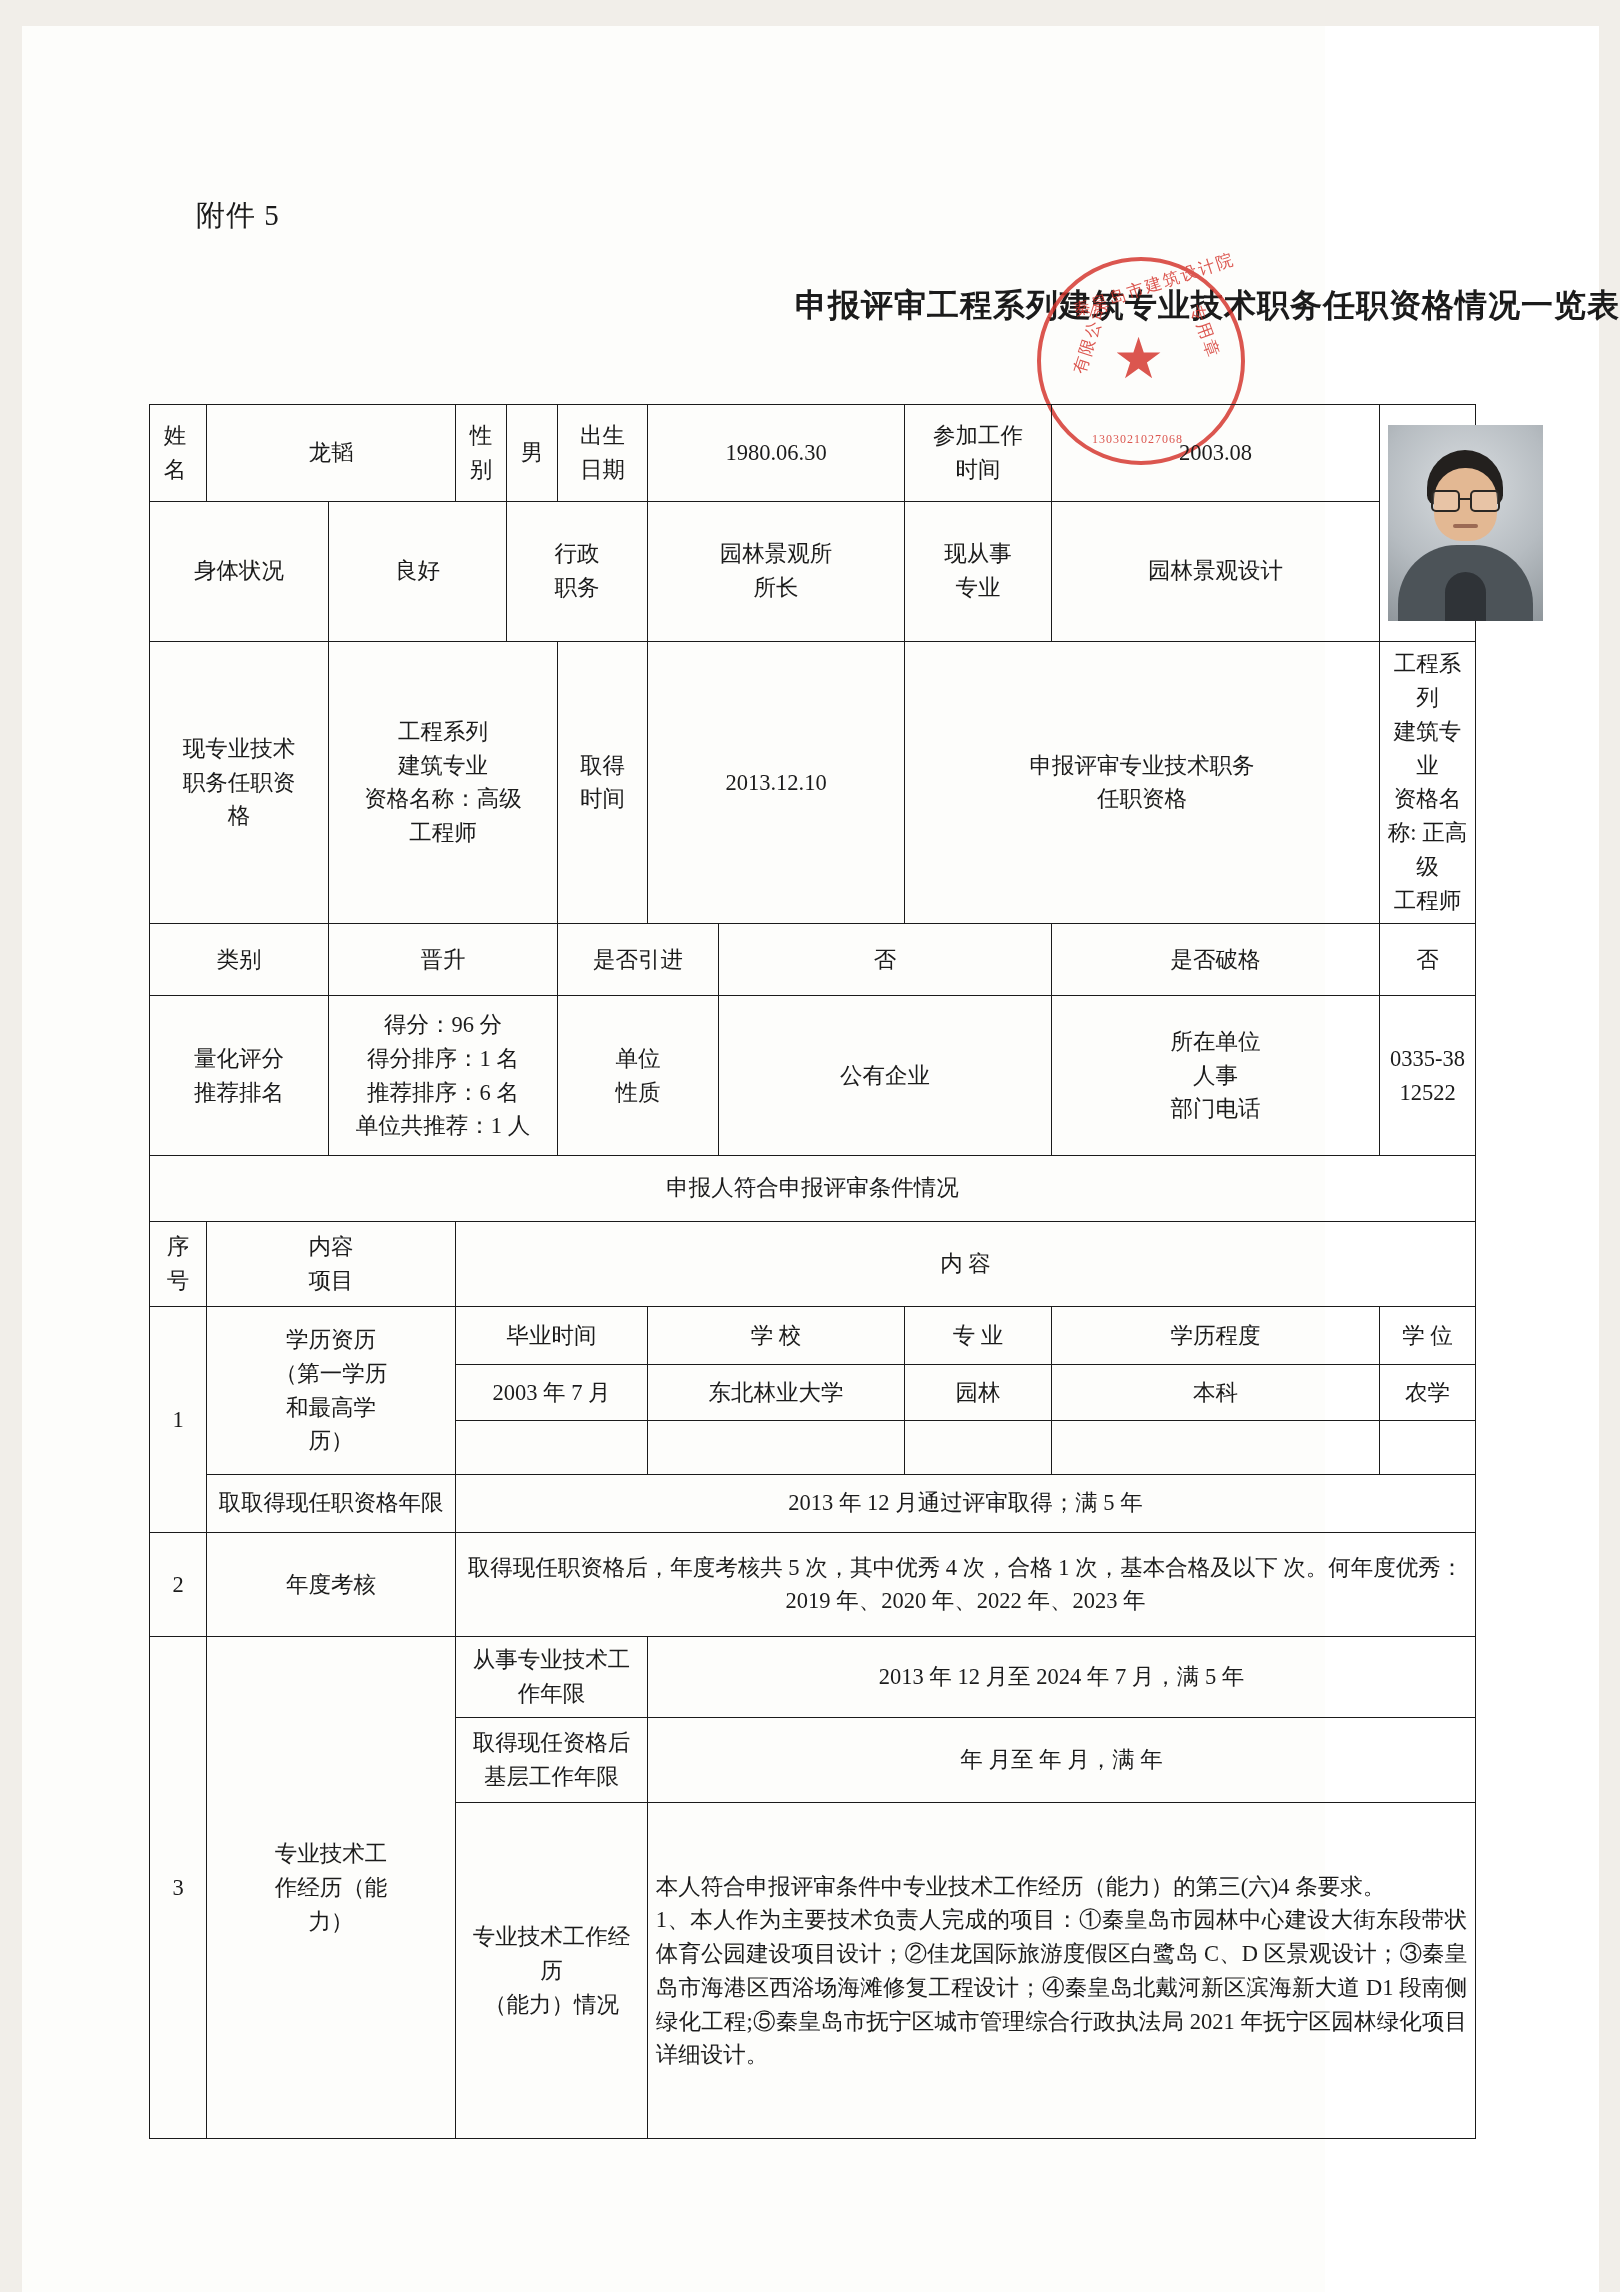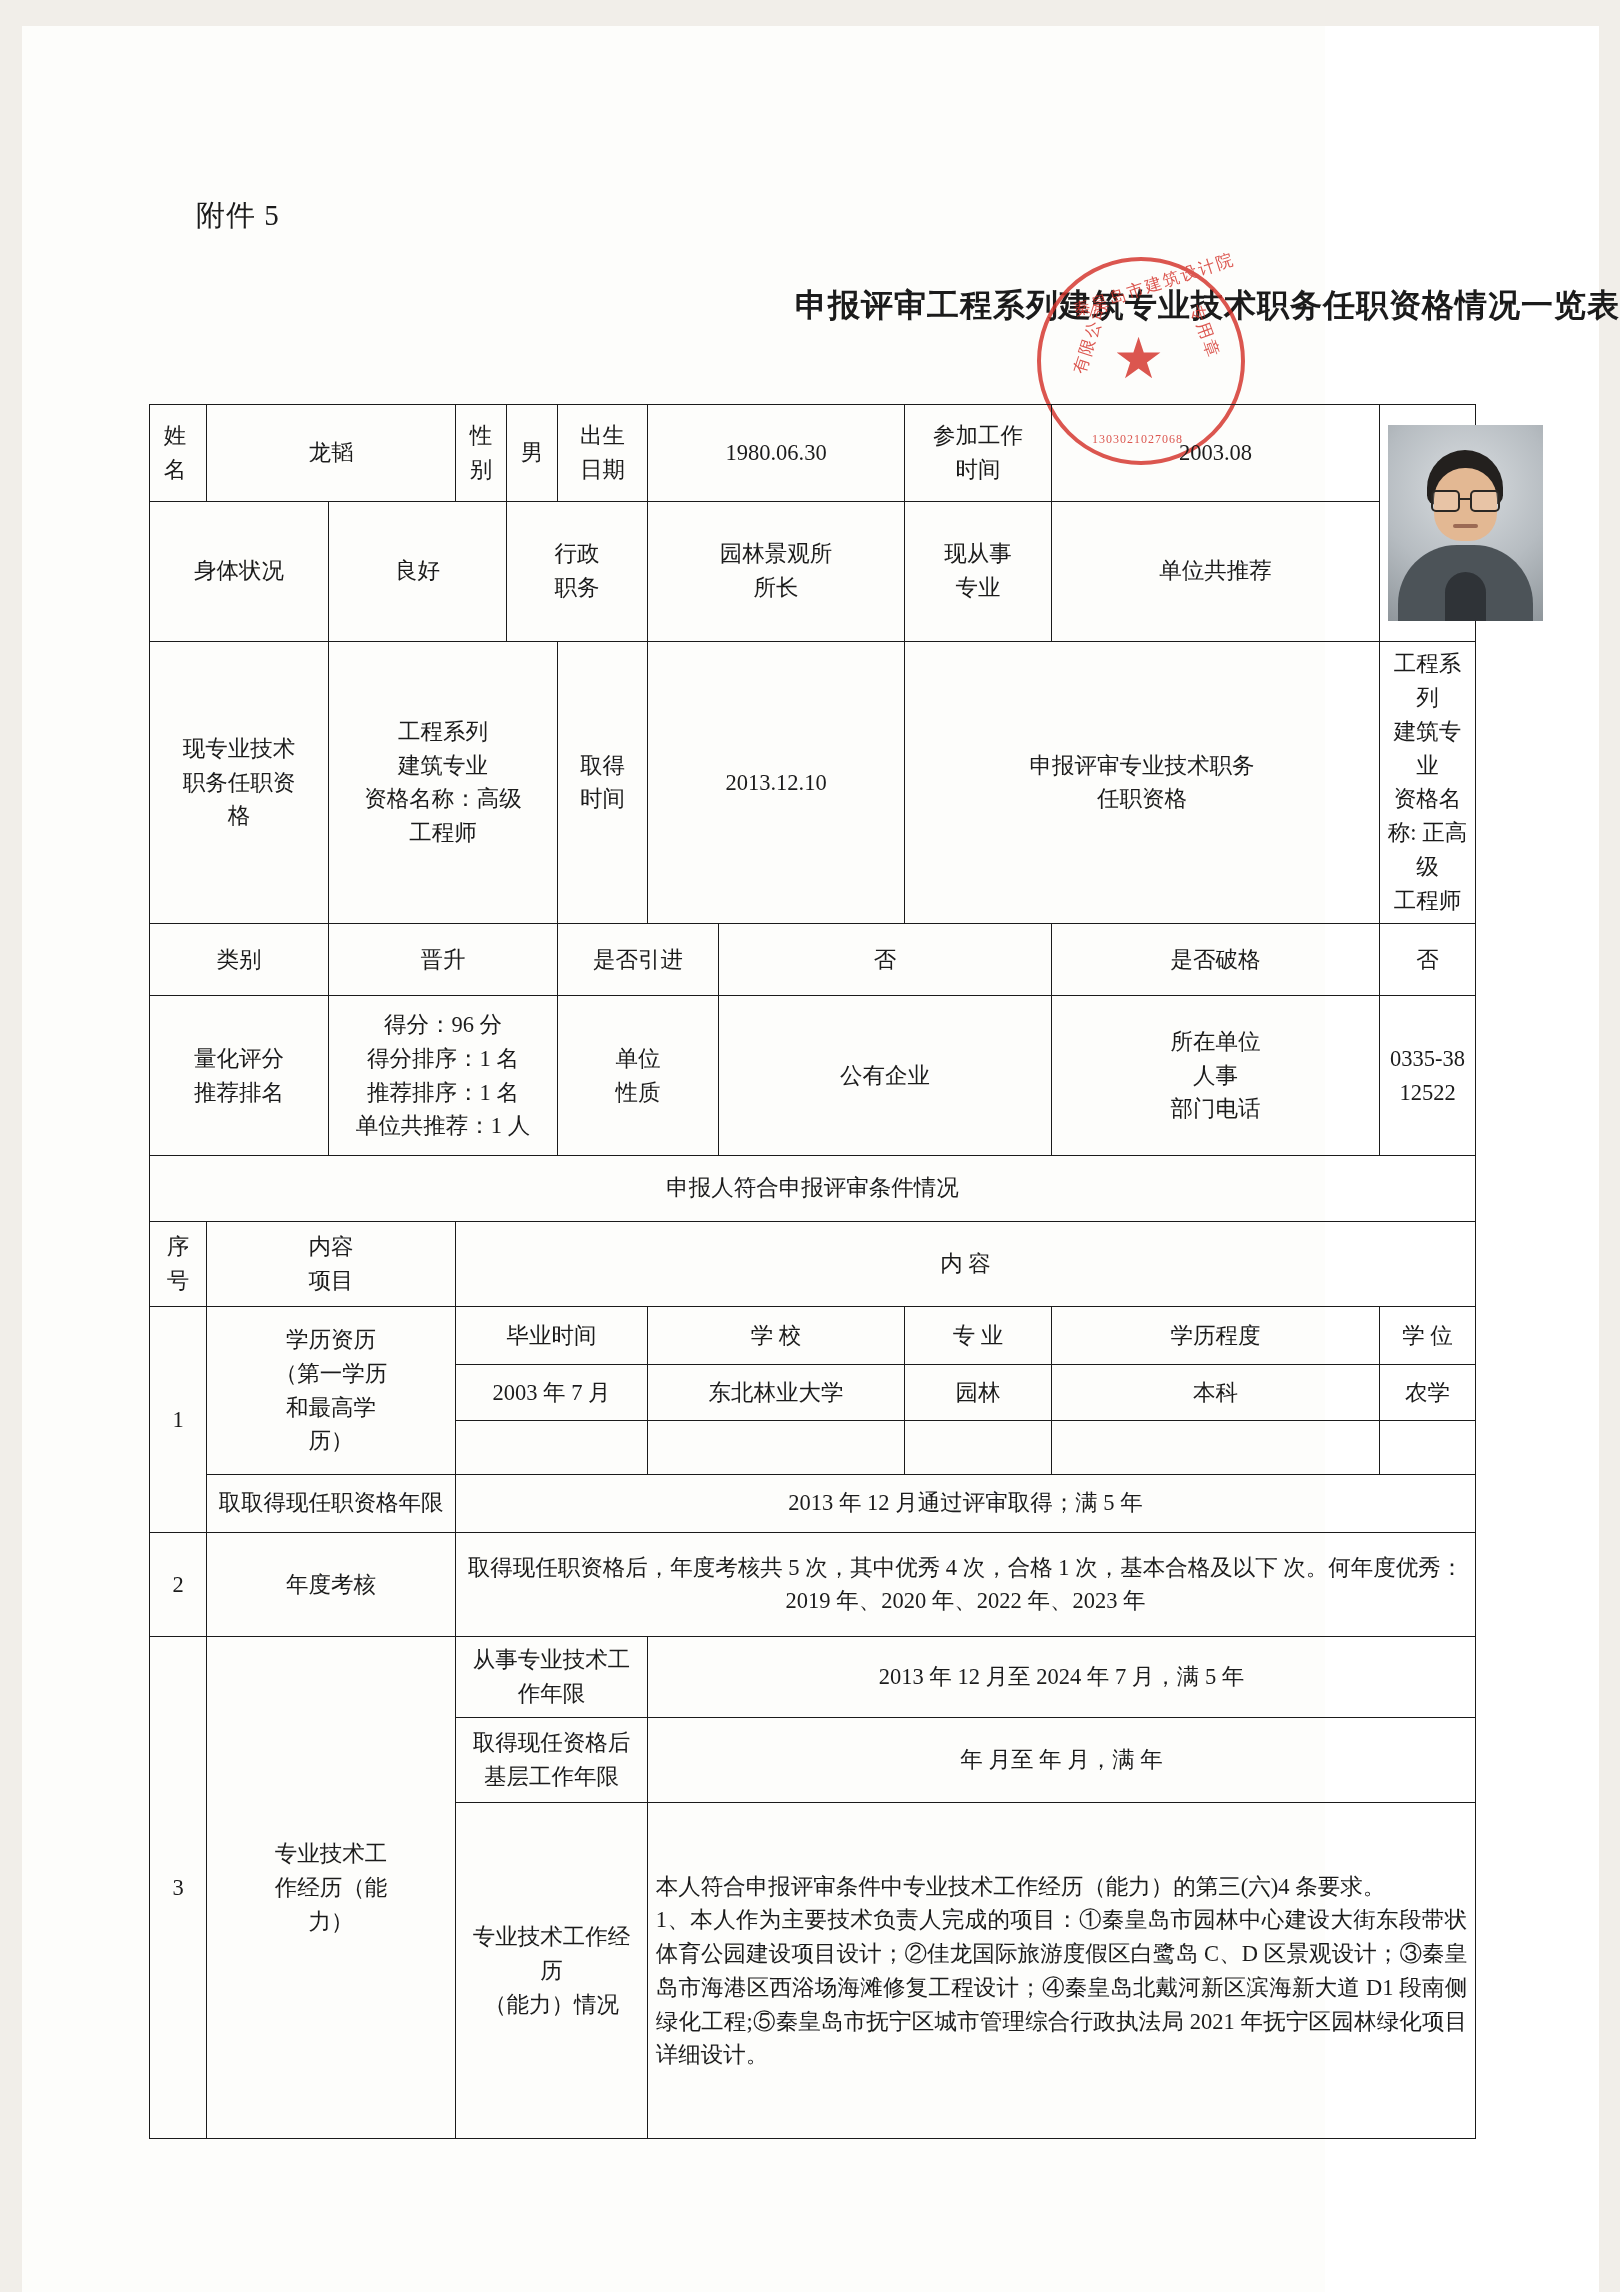--- a/index.html
+++ b/index.html
@@ -257,21 +257,21 @@
         </div>
       </td>
     </tr>
 
     <tr>
       <td colspan="2" style="height:127px;">身体状况</td>
       <td colspan="2">良好</td>
       <td colspan="2">行政<br>职务</td>
       <td colspan="2">园林景观所<br>所长</td>
       <td colspan="1">现从事<br>专业</td>
-      <td colspan="2">单位共推荐</td>
+      <td colspan="2">园林景观设计</td>
     </tr>
 
     <tr>
       <td colspan="2" style="height:165px;" class="vtight">现专业技术<br>职务任职资<br>格</td>
       <td colspan="3" class="vtight">工程系列<br>建筑专业<br>资格名称：高级<br>工程师</td>
       <td colspan="1">取得<br>时间</td>
       <td colspan="2">2013.12.10</td>
       <td colspan="3" class="vtight">申报评审专业技术职务<br>任职资格</td>
       <td colspan="1" class="vtight small">工程系列<br>建筑专业<br>资格名称: 正高级<br>工程师</td>
     </tr>
@@ -283,21 +283,21 @@
       <td colspan="2">否</td>
       <td colspan="2">是否破格</td>
       <td colspan="1">否</td>
     </tr>
 
     <tr>
       <td colspan="2" style="height:147px;" class="vtight">量化评分<br>推荐排名</td>
       <td colspan="3" class="lefted vtight small">
         <span>得分：96 分</span><br>
         <span>得分排序：1 名</span><br>
-        <span>推荐排序：1 名</span><br>
+        <span>推荐排序：6 名</span><br>
         <span>单位共推荐：1 人</span>
       </td>
       <td colspan="2">单位<br>性质</td>
       <td colspan="2">公有企业</td>
       <td colspan="2" class="vtight">所在单位<br>人事<br>部门电话</td>
       <td colspan="1" class="small">0335-3812522</td>
     </tr>
 
     <tr>
       <td colspan="12" style="height:53px;margin-top:18px;">申报人符合申报评审条件情况</td>

